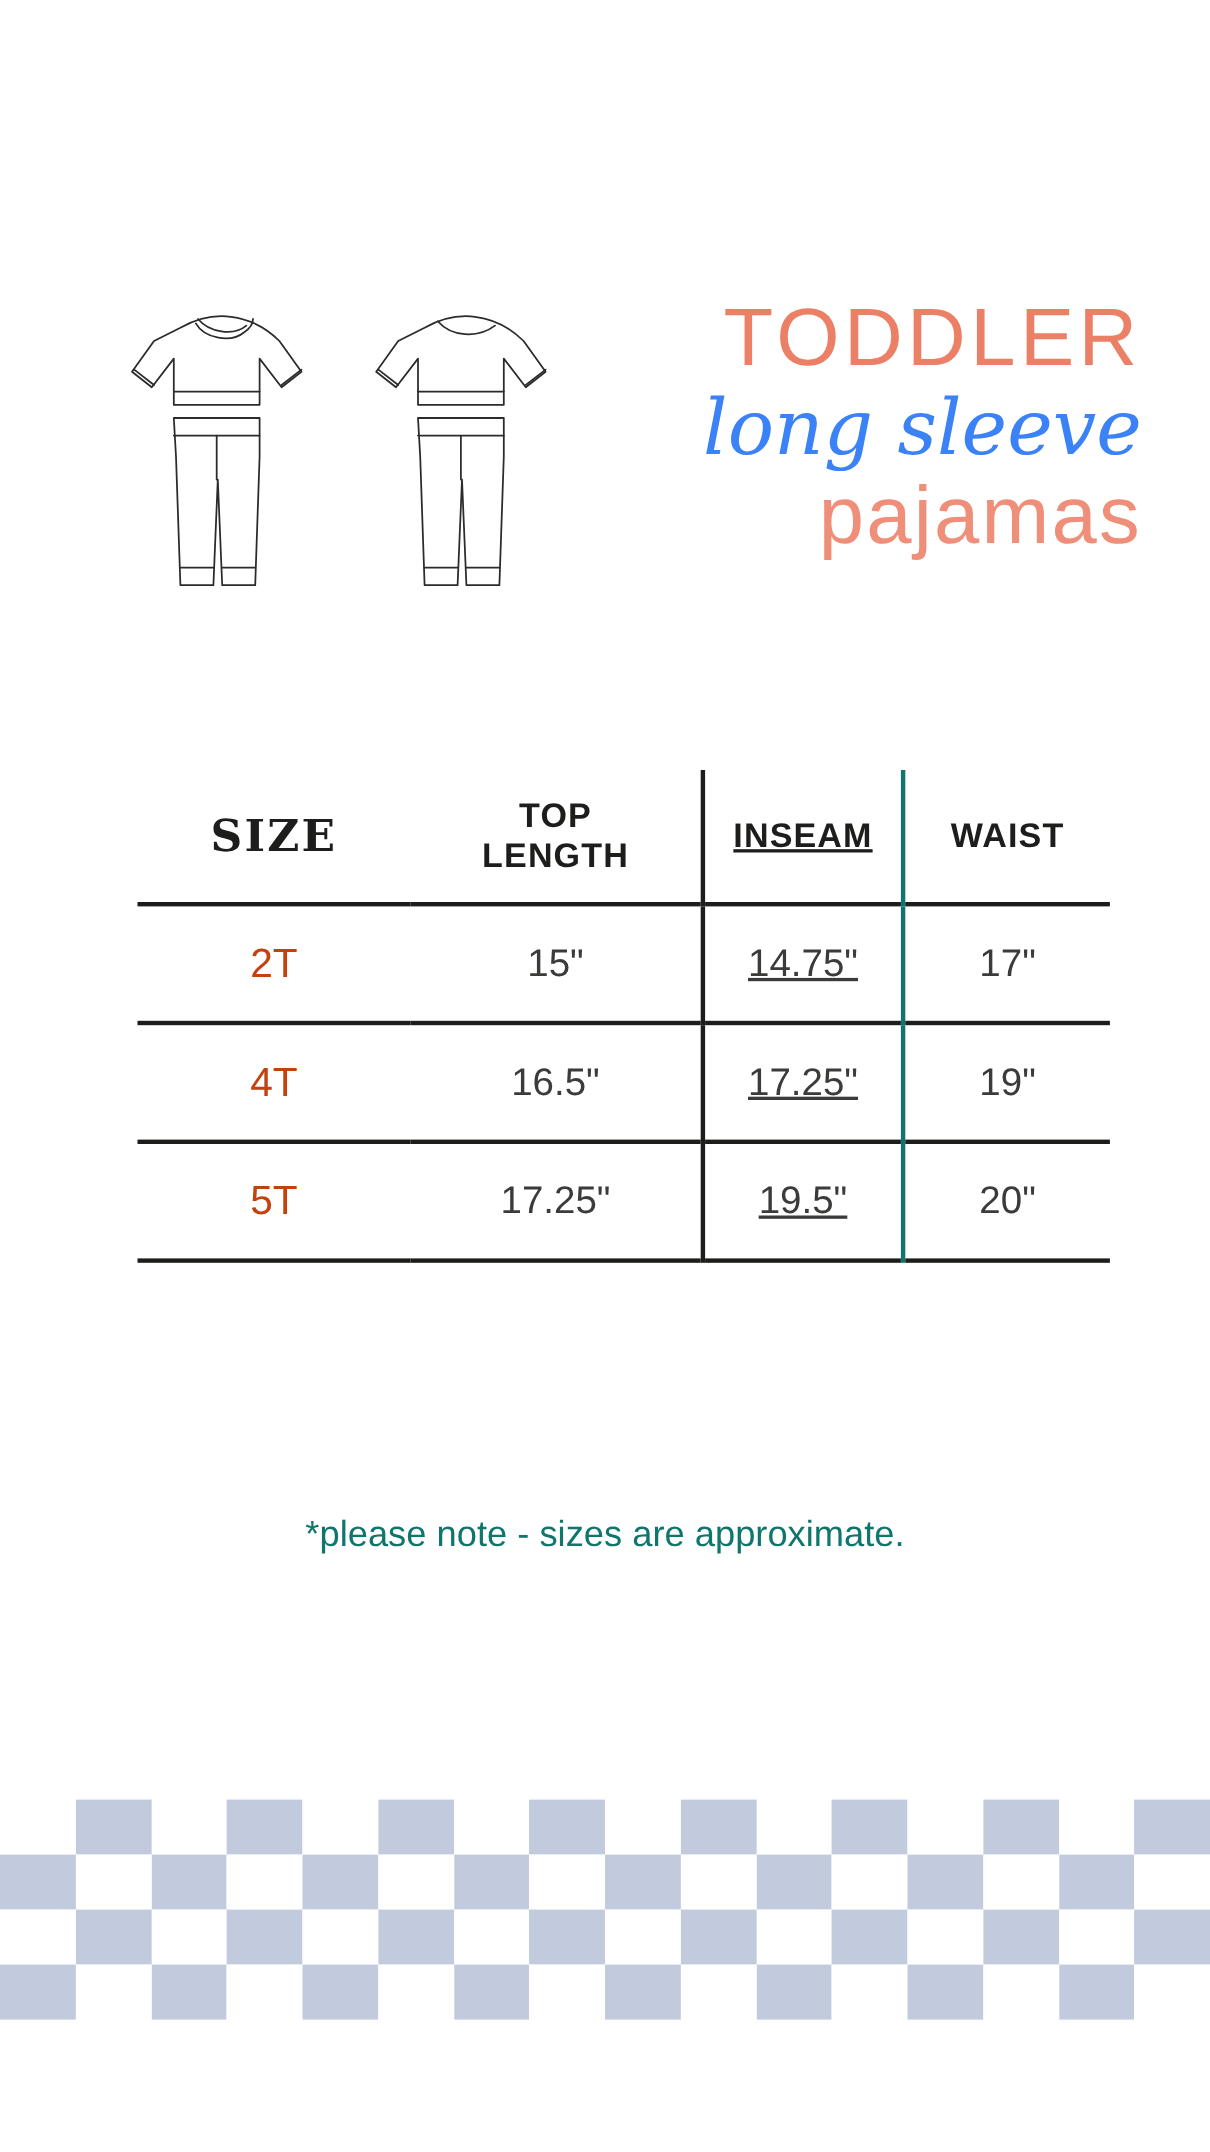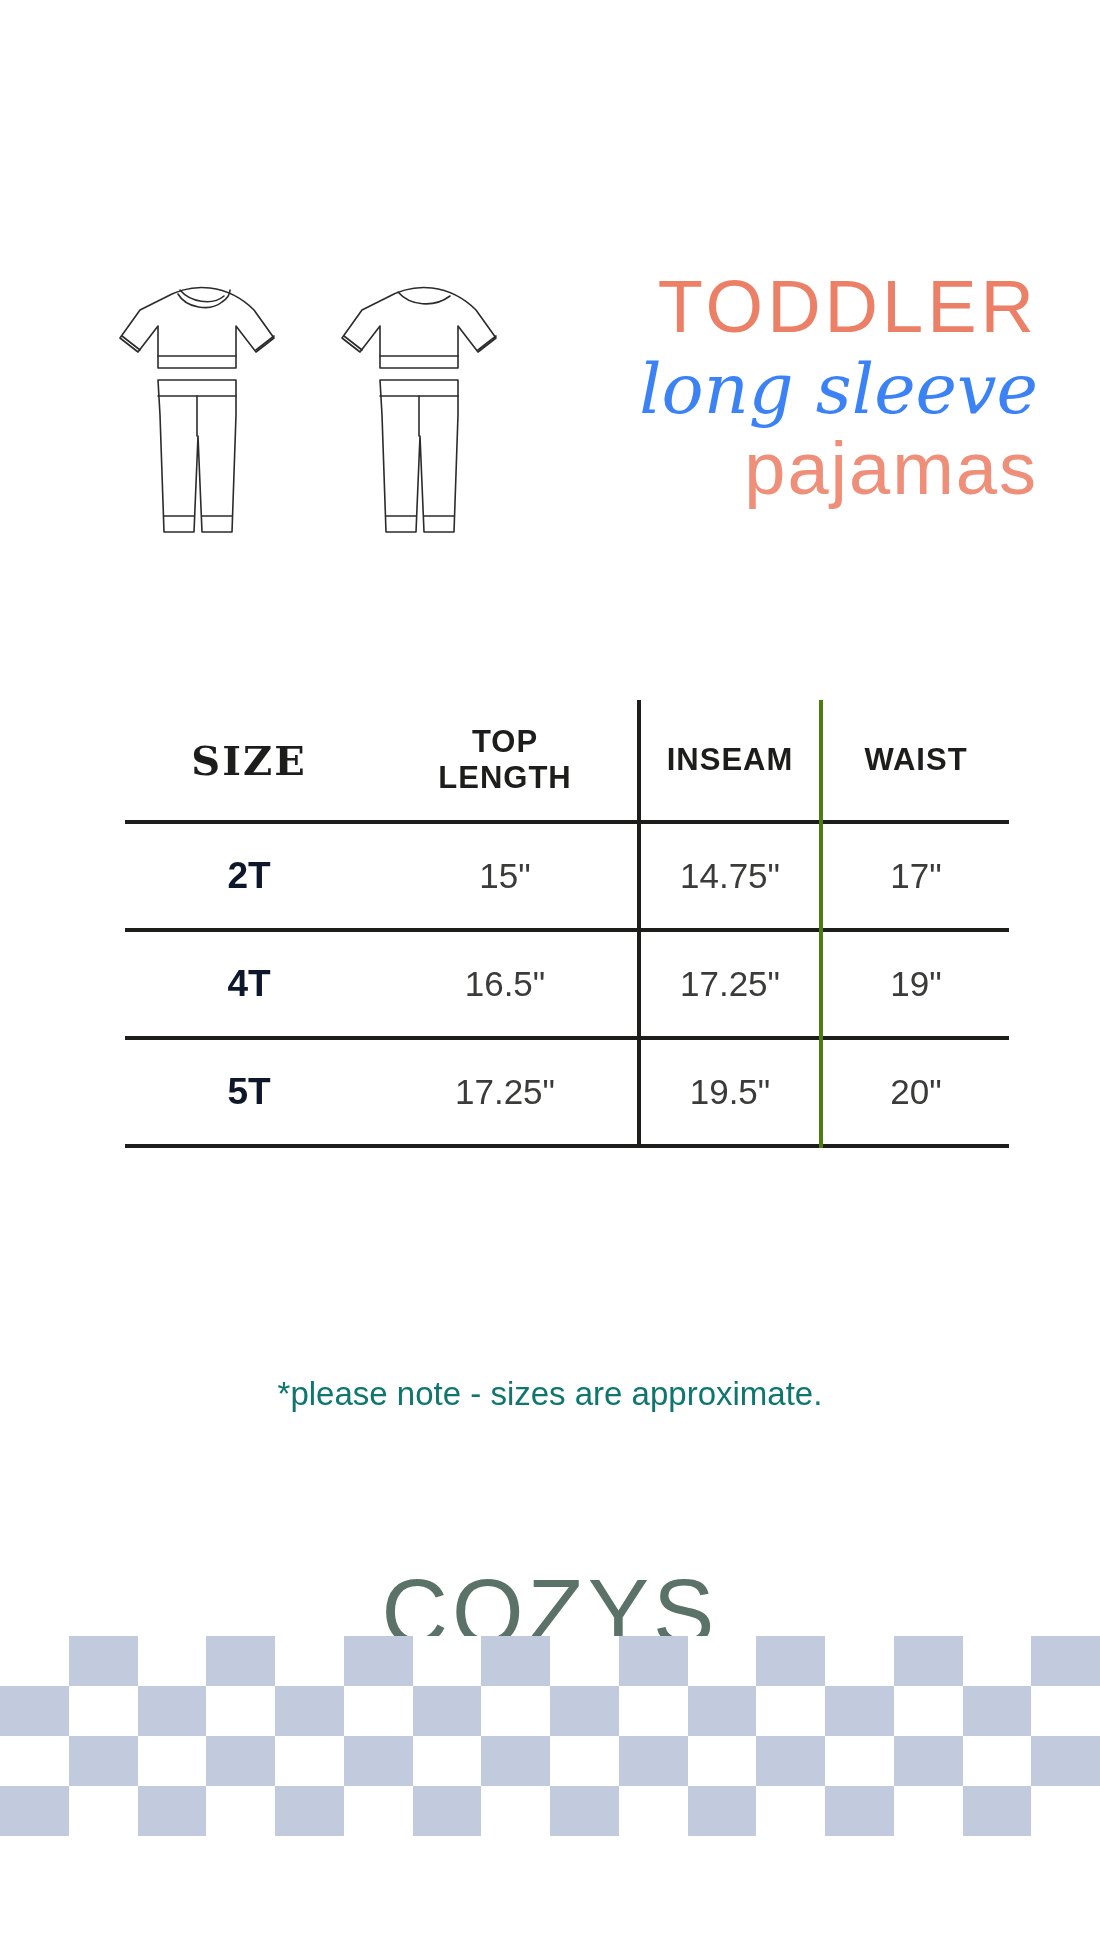--- a/index.html
+++ b/index.html
@@ -117,30 +117,30 @@
     display: block;
     line-height: 1.15;
   }
   tbody td {
     height: 104px;
     font-size: 35px;
     color: #3b3b39;
     font-weight: 400;
   }
   tbody td.size-cell {
-    font-weight: 700;
+    font-weight: 400;
     font-size: 37px;
-    color: #0f172a;
+    color: #c2410c;
   }
   
   thead tr { border-bottom: 4px solid #1d1d1b; }
   tbody tr { border-bottom: 4px solid #1d1d1b; }
   
   .vl-left  { border-left: 4px solid #1d1d1b; }
-  .vl-right { border-right: 4px solid #4d7c0f; }
+  .vl-right { border-right: 4px solid #0f766e; text-decoration: underline; }
 
   .note {
     position: absolute;
     top: 1375px;
     left: 0;
     width: 1100px;
     text-align: center;
     font-size: 33px;
     color: #0f766e;
   }
@@ -268,21 +268,20 @@
           <td>17.25"</td>
           <td class="vl-left vl-right">19.5"</td>
           <td>20"</td>
         </tr>
       </tbody>
     </table>
   </div>
 
   <div class="note">*please note - sizes are approximate.</div>
 
-  <div class="brand">COZYS</div>
 
   <div class="checker">
     <div class="checker-row">
       <div class="checker-cell sq-off"></div>
       <div class="checker-cell sq-on"></div>
       <div class="checker-cell sq-off"></div>
       <div class="checker-cell sq-on"></div>
       <div class="checker-cell sq-off"></div>
       <div class="checker-cell sq-on"></div>
       <div class="checker-cell sq-off"></div>

